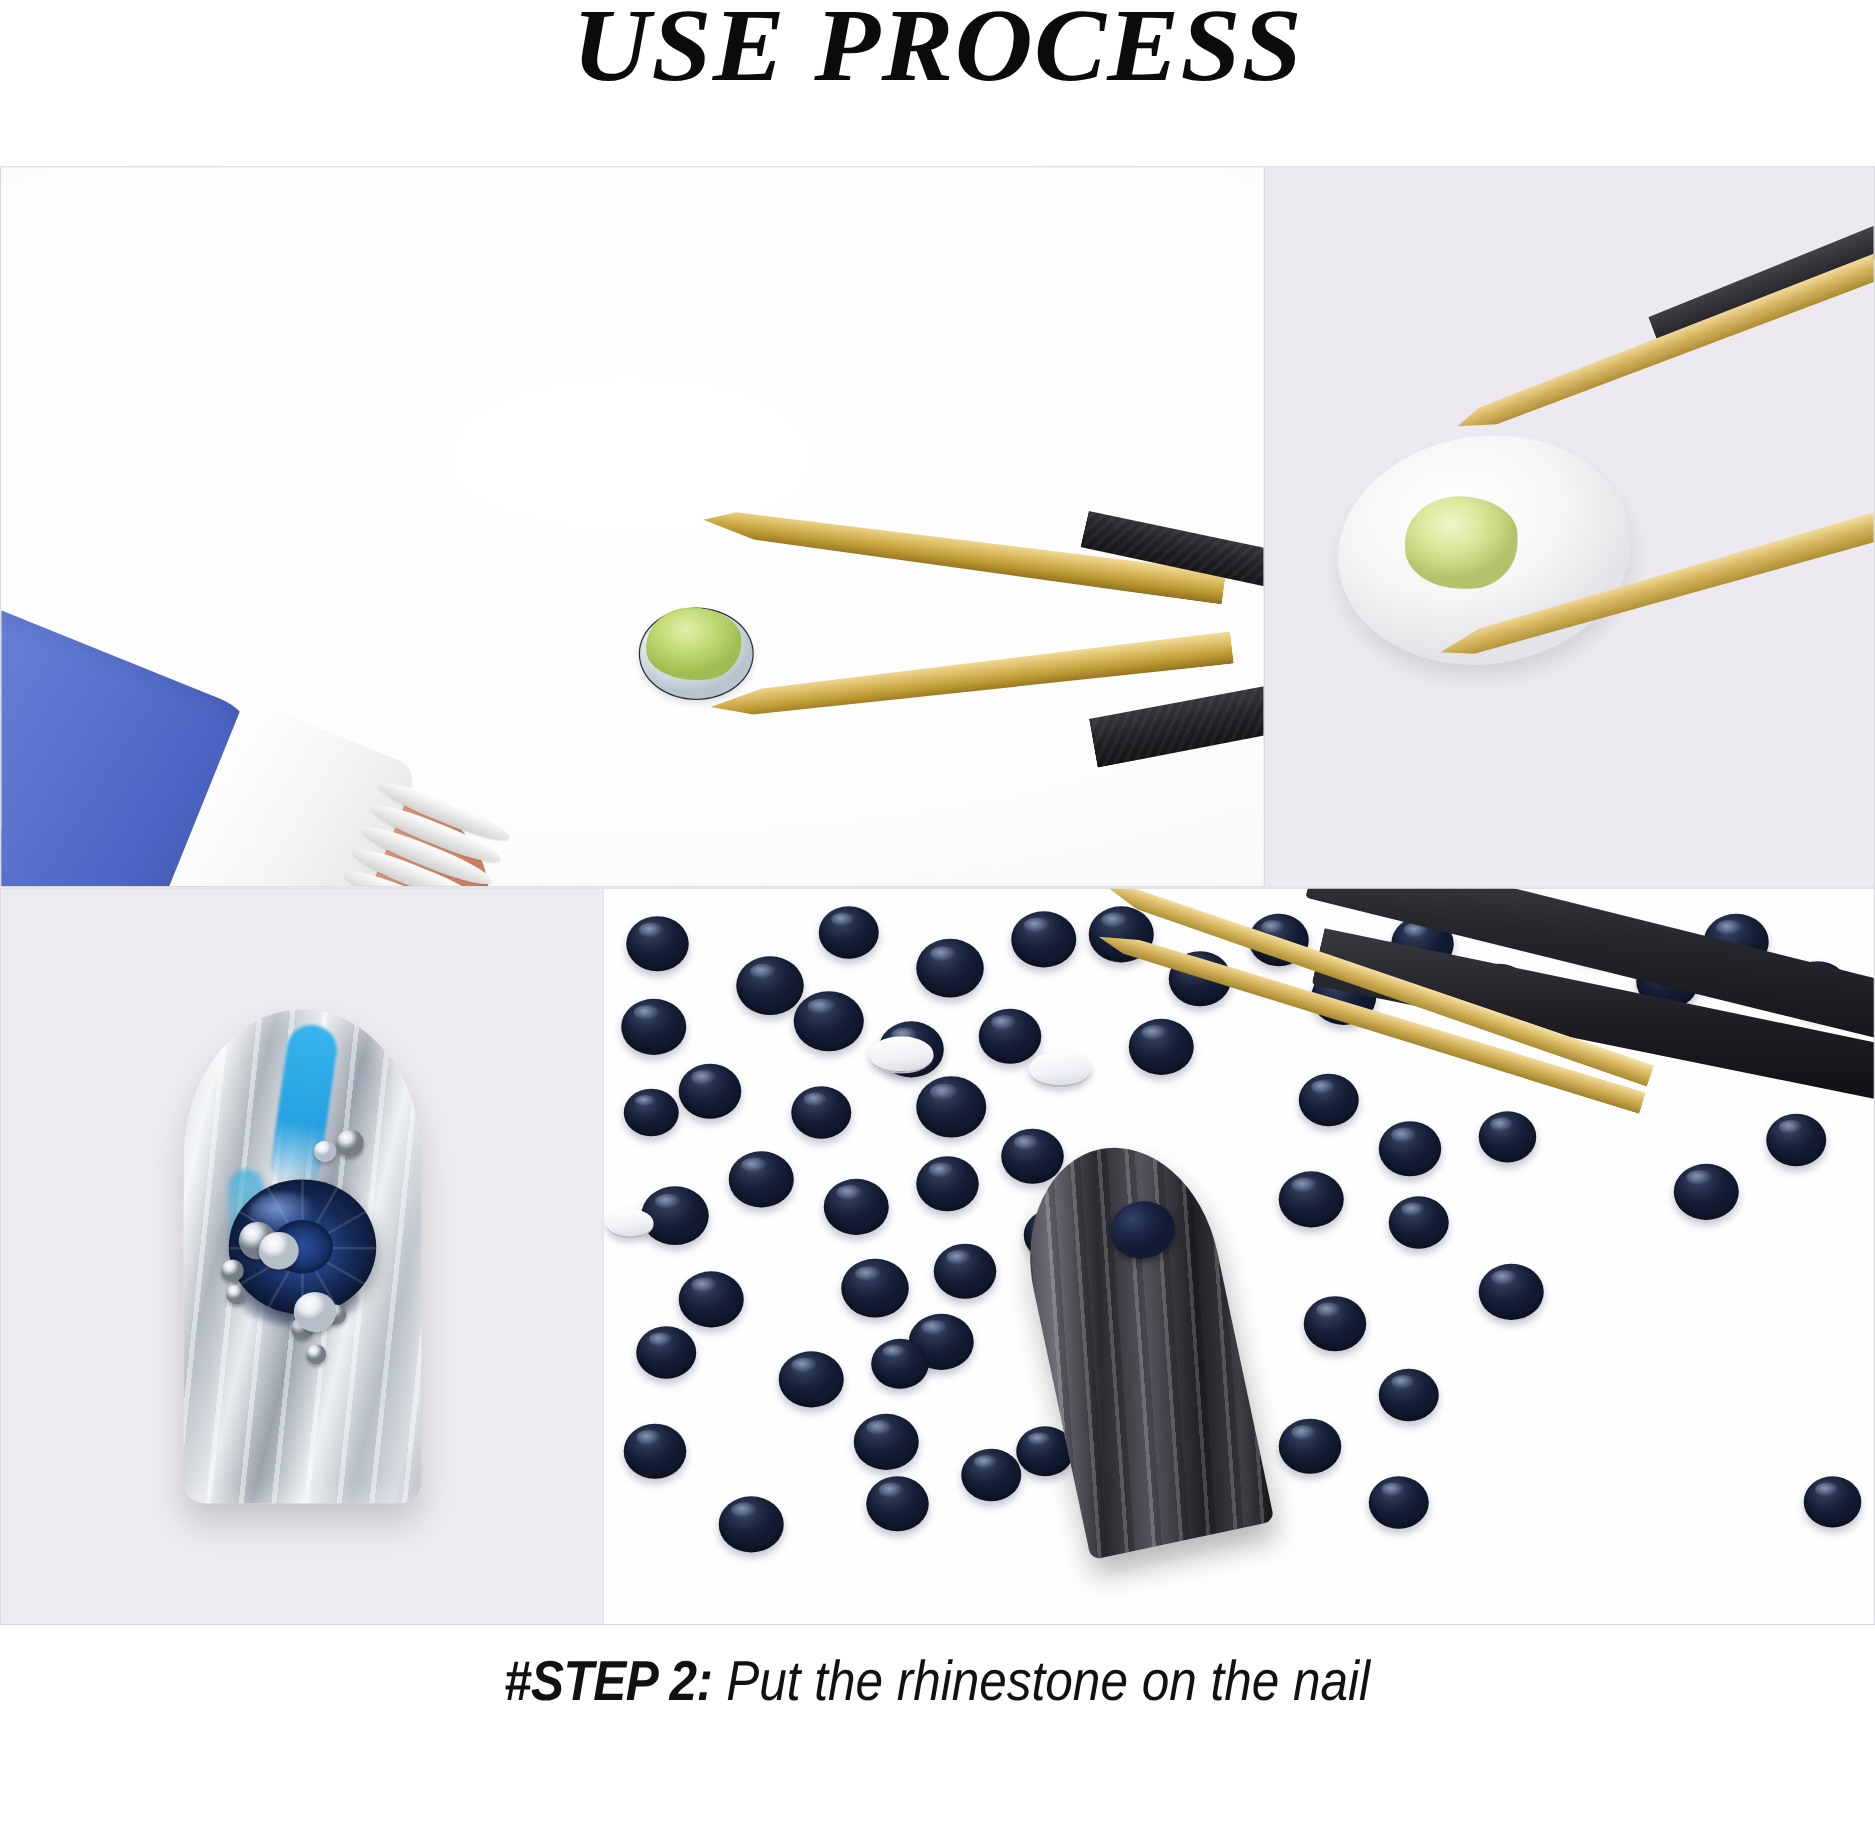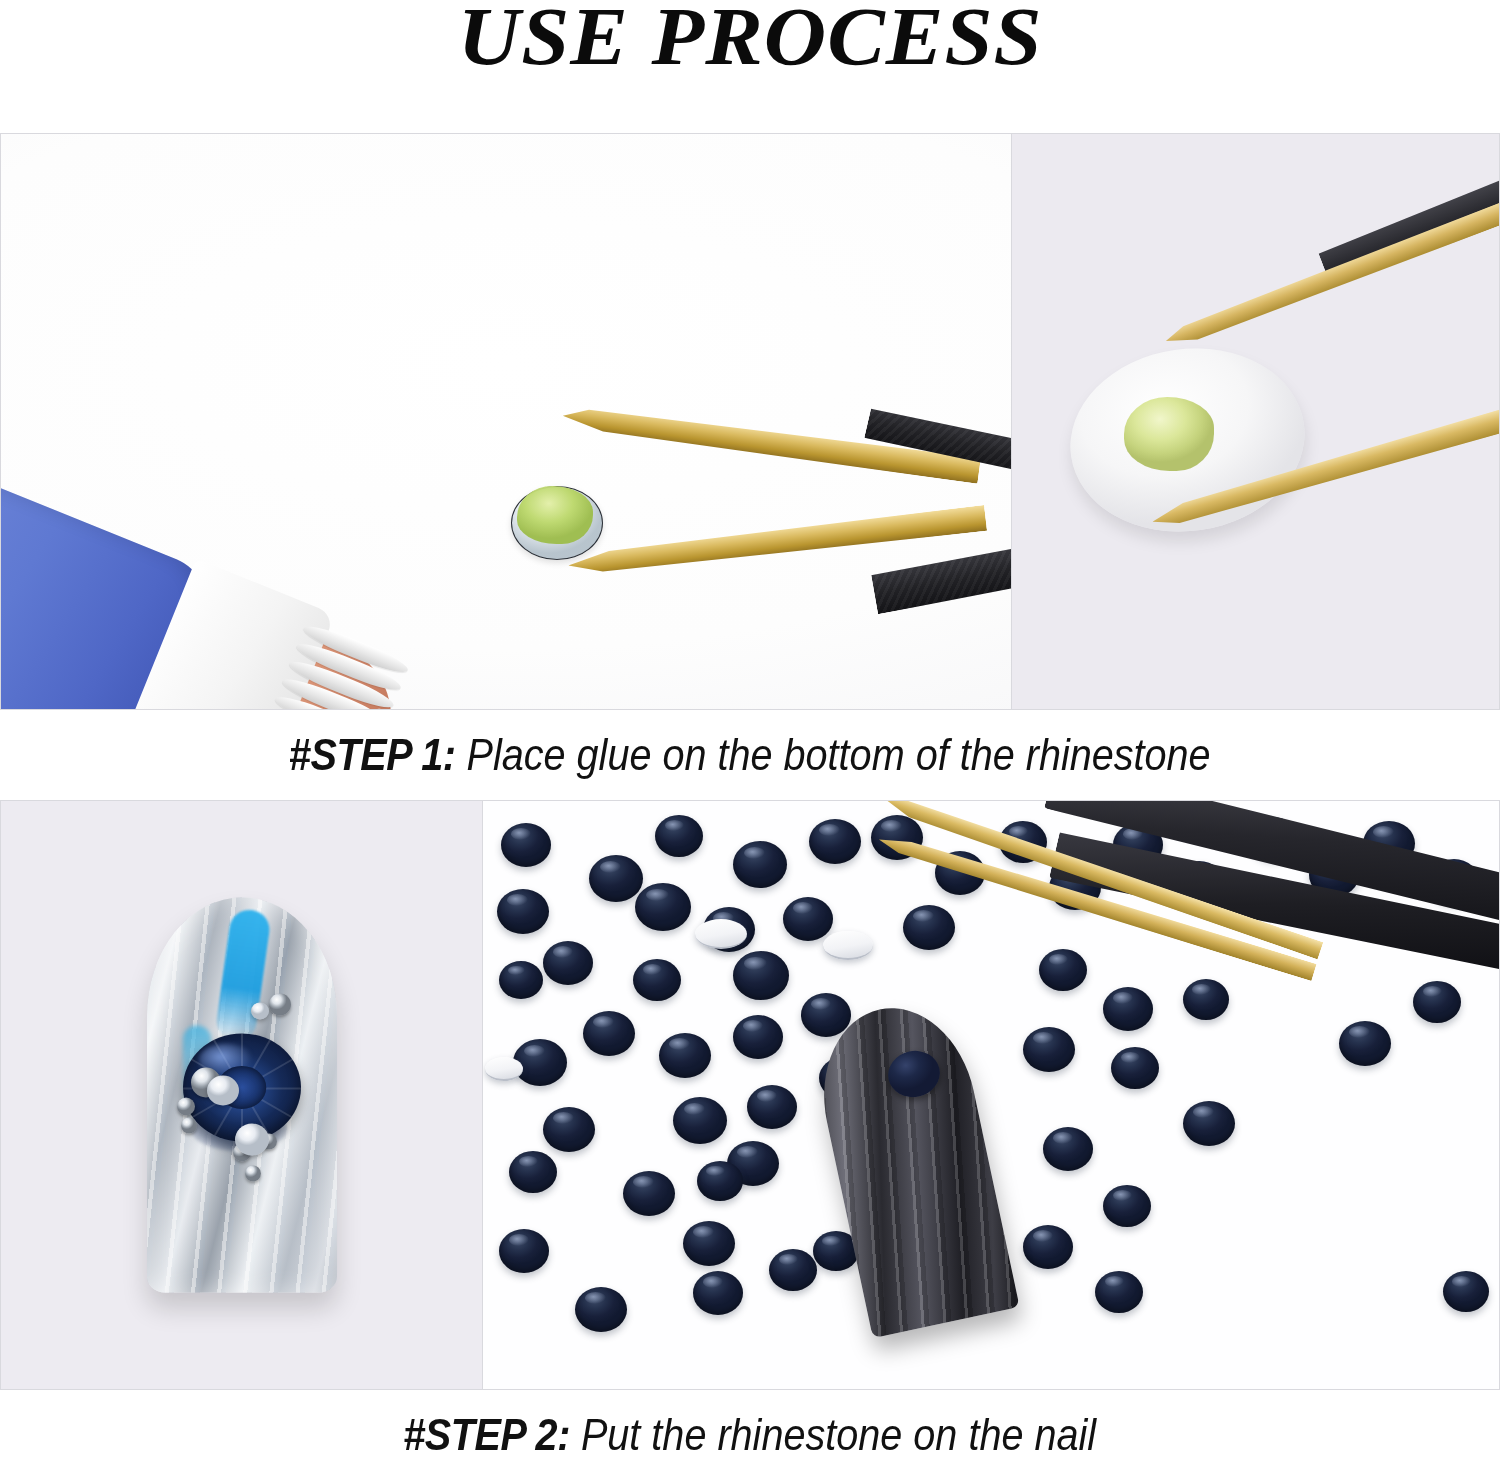--- a/index.html
+++ b/index.html
@@ -413,25 +413,20 @@
     <div class="panel p1-right">
       <div class="disc-rim"></div>
       <div class="disc"></div>
       <div class="disc-glue"></div>
       <div class="tw2-up-b"></div>
       <div class="tw2-up"></div>
       <div class="tw2-lo"></div>
     </div>
   </div>
 
-  <div class="caption">
-    <div class="cap-text">
-      <span class="lbl">#STEP 1:</span><span class="txt"> Place glue on the bottom of the rhinestone</span>
-    </div>
-  </div>
 </div>
 
 <div class="step-block">
 
   <div class="panel-row row-2">
 
     <div class="panel p2-left">
       <div class="nail">
         <div class="nail-streaks"></div>
         <div class="nail-blue"></div>

